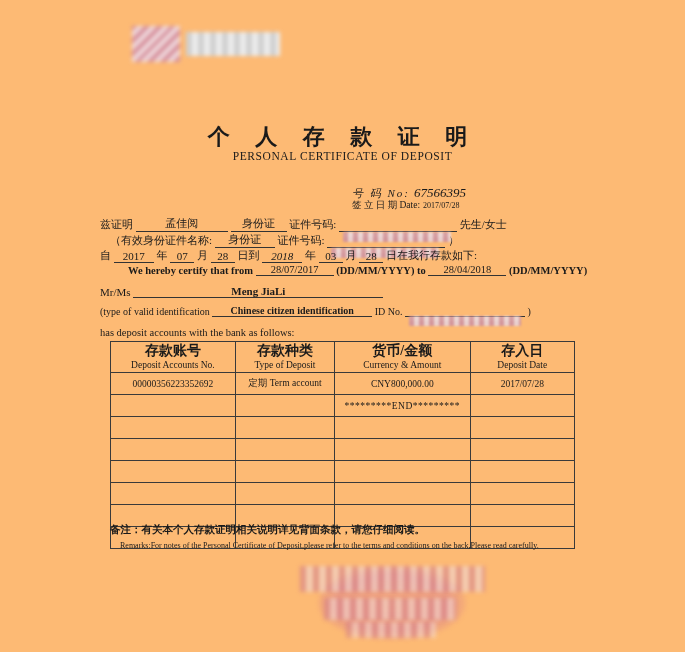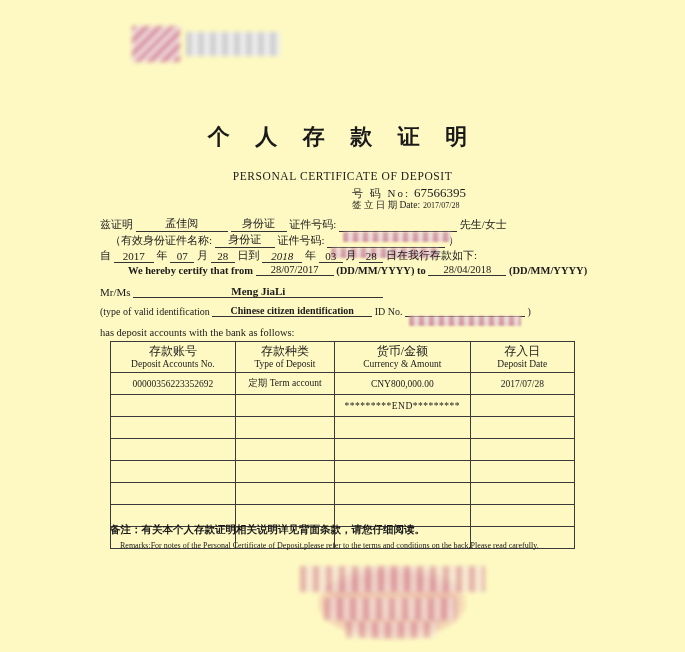--- a/index.html
+++ b/index.html
@@ -13,21 +13,21 @@
     font-family: "Liberation Serif", serif;
     color: #1a1a1a;
     overflow: hidden;
     position: relative;
   }
 
   .page {
     position: relative;
     width: 685px;
     height: 652px;
-    background: #fef9c3;
+    background: #fdba74;
   }
 
   
   .redact {
     position: absolute;
     background:
       repeating-linear-gradient(90deg, rgba(210,150,160,.85) 0 5px, rgba(235,215,218,.85) 5px 10px),
       repeating-linear-gradient(0deg, rgba(200,140,150,.55) 0 5px, rgba(240,225,228,.55) 5px 10px);
     filter: blur(1.2px);
     border-radius: 1px;
@@ -59,30 +59,30 @@
     font-weight: bold;
     font-family: "Liberation Serif", serif;
   }
   .title-en {
     position: absolute;
     left: 0; right: 0;
     top: 150px;
     text-align: center;
     font-size: 11.5px;
     letter-spacing: 0.6px;
-    margin-top: 20px;
   }
 
   
   .no-row {
     position: absolute;
     left: 352px;
     top: 185px;
     font-size: 11px;
     white-space: nowrap;
+    font-style: italic;
   }
   .no-row .cn { letter-spacing: 2px; }
   .no-row .val { font-size: 13px; margin-left: 4px; }
 
   .date-row {
     position: absolute;
     left: 352px;
     top: 199px;
     font-size: 9.5px;
     white-space: nowrap;
@@ -121,21 +121,21 @@
     padding: 0;
     text-align: center;
     vertical-align: middle;
     font-weight: normal;
   }
   .tbl th {
     height: 30px;
     line-height: 1.25;
     font-size: 9.5px;
   }
-  .tbl th .cn { display:block; font-weight: normal; font-size: 12px; }
+  .tbl th .cn { display:block; font-weight: bold; font-size: 14px; }
   .tbl th .en { display:block; font-size: 9.5px; }
   .col1 { width: 125px; }
   .col2 { width: 100px; }
   .col3 { width: 135px; }
   .col4 { width: 105px; }
   .cell-dep { text-align: center; }
   .row-end { letter-spacing: 0.5px; }
 
   
   .remark-cn {

